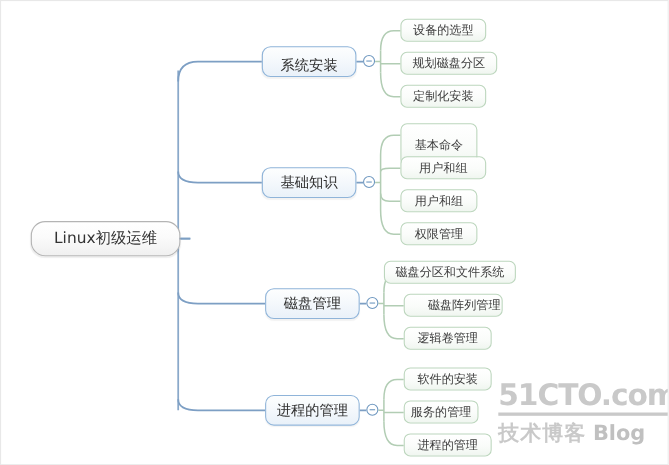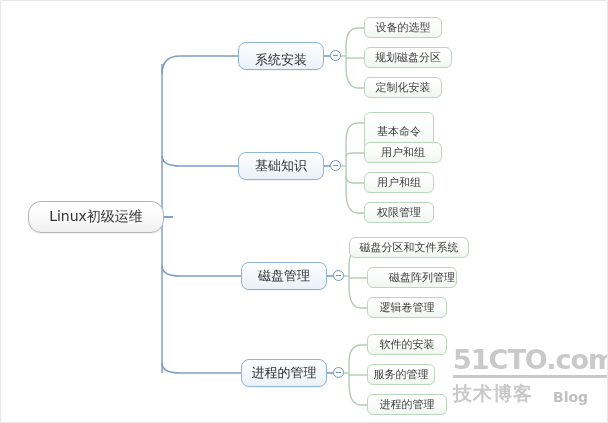--- a/index.html
+++ b/index.html
@@ -99,32 +99,32 @@
     color: #c9c9c9;
     line-height: 28px;
     border-bottom: 3px solid #c9c9c9;
     display: inline-block;
     padding-bottom: 1px;
   }
   #wm-bottom {
     margin-top: 3px;
     display: flex;
     align-items: flex-end;
-    gap: 20px;
+    gap: 6px;
   }
   #wm-cn {
     font-family: "DejaVu Sans", "Liberation Sans", sans-serif;
     font-size: 19px;
     color: #c9c9c9;
     letter-spacing: 1px;
     font-weight: bold;
   }
   #wm-blog {
     font-family: "DejaVu Sans", "Liberation Sans", sans-serif;
-    font-size: 14px;
+    font-size: 19px;
     font-weight: bold;
     color: #c0c0c0;
     padding-bottom: 2px;
   }
 </style>
 </head>
 <body>
 
 <div id="canvas">
 

